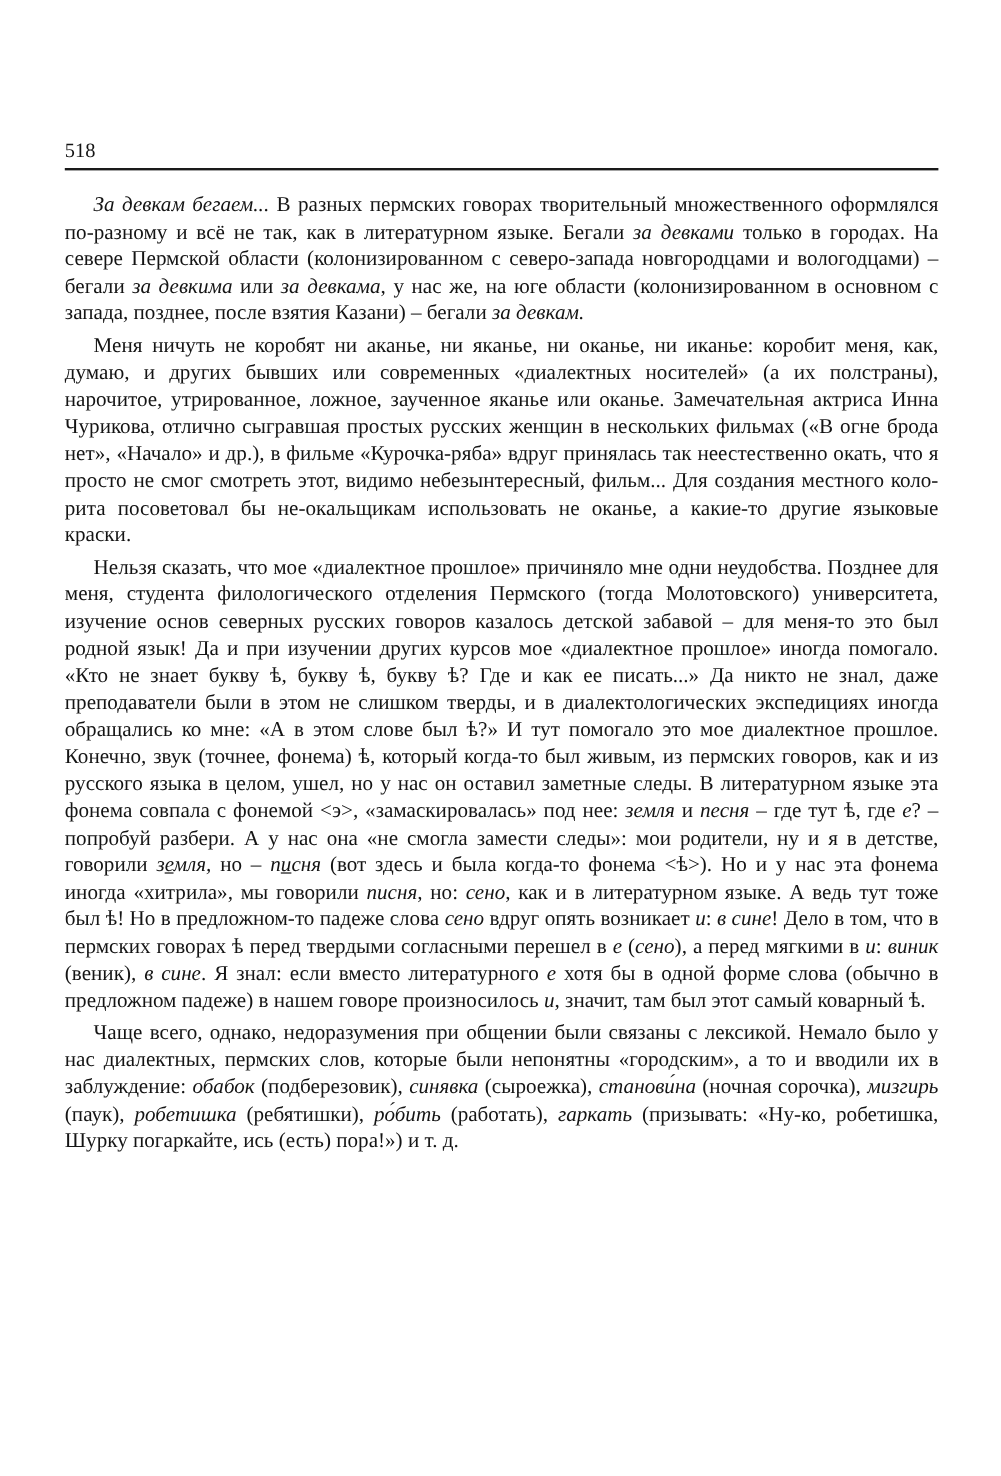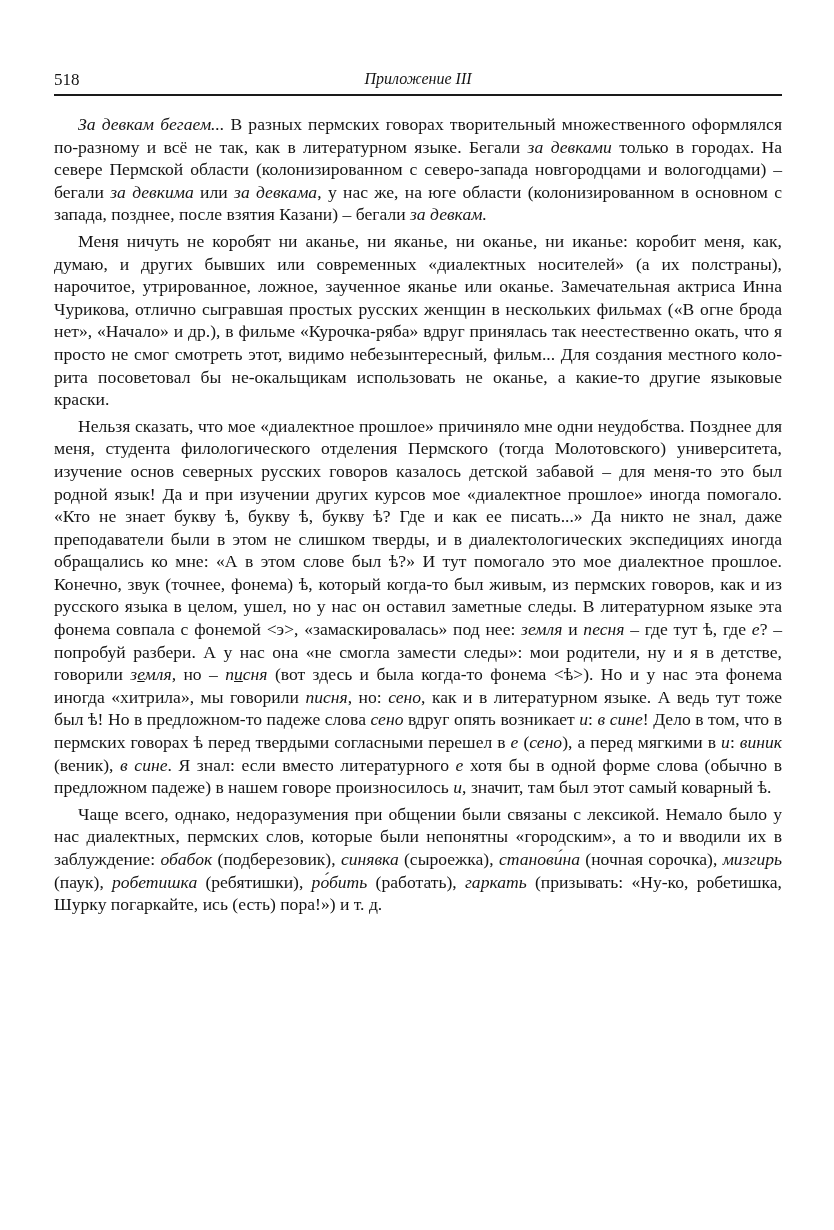--- a/index.html
+++ b/index.html
@@ -1,36 +1,35 @@
 <!DOCTYPE html>
 <html><head>
 <meta charset="utf-8">
 <style>
   html, body { margin: 0; padding: 0; background: #ffffff; }
   body { width: 834px; height: 1230px; position: relative; overflow: hidden;
          font-family: "DejaVu Serif", "Liberation Serif", serif; color: #141414; }
   .page { position: absolute; left: 54px; top: 70px; width: 728px; }
-  .running-head { position: relative; height: 22px; font-size: 16px; }
+  .running-head { position: relative; height: 22px; font-size: 16px; margin-top: 46px; }
   .page-number { position: absolute; left: 0; top: 0; font-family: "Liberation Serif", serif; font-size: 17px; }
   .section-title { position: absolute; left: 0; right: 0; top: 0; text-align: center; font-style: italic;
                    font-family: "Liberation Serif", serif; font-size: 16px; }
   .head-rule { margin-top: 2px; border-top: 2px solid #1a1a1a; height: 0; }
   .body-text { margin-top: 17px; font-family: "Liberation Serif", serif; font-size: 17.6px;
                line-height: 22.6px; text-align: justify; hyphens: manual; }
   .para { margin: 0 0 4px 0; text-indent: 24px; }
   .para i { font-style: italic; }
   .u { text-decoration: underline; }
 </style>
 </head>
 <body>
 
 <div class="page">
   <div class="running-head">
     <span class="page-number">518</span>
-    <span class="section-title">Приложение III</span>
   </div>
   <div class="head-rule"></div>
 
   <div class="body-text">
     <p class="para"><i>За девкам бегаем...</i> В разных пермских говорах творительный множественного оформлялся по-разному и всё не так, как в литературном языке. Бегали <i>за девка­ми</i> только в городах. На севере Пермской области (колонизированном с северо-запада новгородцами и вологодцами) – бегали <i>за девкима</i> или <i>за девкама</i>, у нас же, на юге области (колонизированном в основном с запада, позднее, после взя­тия Казани) – бегали <i>за девкам.</i></p>
     <p class="para">Меня ничуть не коробят ни аканье, ни яканье, ни оканье, ни иканье: коробит меня, как, думаю, и других бывших или современных «диалектных носителей» (а их полстраны), нарочитое, утрированное, ложное, заученное яканье или ока­нье. Замечательная актриса Инна Чурикова, отлично сыгравшая простых русских женщин в нескольких фильмах («В огне брода нет», «Начало» и др.), в фильме «Курочка-ряба» вдруг принялась так неестественно окать, что я просто не смог смотреть этот, видимо небезынтересный, фильм... Для создания местного коло­рита посоветовал бы не-окальщикам использовать не оканье, а какие-то другие языковые краски.</p>
     <p class="para">Нельзя сказать, что мое «диалектное прошлое» причиняло мне одни неудобст­ва. Позднее для меня, студента филологического отделения Пермского (тогда Молотовского) университета, изучение основ северных русских говоров казалось детской забавой – для меня-то это был родной язык! Да и при изучении других курсов мое «диалектное прошлое» иногда помогало. «Кто не знает букву ѣ, букву ѣ, букву ѣ? Где и как ее писать...» Да никто не знал, даже преподаватели были в этом не слишком тверды, и в диалектологических экспедициях иногда обращались ко мне: «А в этом слове был ѣ?» И тут помогало это мое диалектное прошлое. Конеч­но, звук (точнее, фонема) ѣ, который когда-то был живым, из пермских говоров, как и из русского языка в целом, ушел, но у нас он оставил заметные следы. В ли­тературном языке эта фонема совпала с фонемой &lt;э&gt;, «замаскировалась» под нее: <i>земля</i> и <i>песня</i> – где тут ѣ, где <i>е</i>? – попробуй разбери. А у нас она «не смогла замес­ти следы»: мои родители, ну и я в детстве, говорили <i>з</i><i class="u">е</i><i>мля,</i> но – <i>п</i><i class="u">и</i><i>сня</i> (вот здесь и была когда-то фонема &lt;ѣ&gt;). Но и у нас эта фонема иногда «хитрила», мы говорили <i>писня</i>, но: <i>сено</i>, как и в литературном языке. А ведь тут тоже был ѣ! Но в предлож­ном-то падеже слова <i>сено</i> вдруг опять возникает <i>и</i>: <i>в сине</i>! Дело в том, что в перм­ских говорах ѣ перед твердыми согласными перешел в <i>е</i> (<i>сено</i>), а перед мягкими в <i>и</i>: <i>виник</i> (веник), <i>в сине</i>. Я знал: если вместо литературного <i>е</i> хотя бы в одной форме слова (обычно в предложном падеже) в нашем говоре произносилось <i>и</i>, значит, там был этот самый коварный ѣ.</p>
     <p class="para">Чаще всего, однако, недоразумения при общении были связаны с лексикой. Немало было у нас диалектных, пермских слов, которые были непонятны «городским», а то и вводили их в заблуждение: <i>обабок</i> (подберезовик), <i>синявка</i> (сыроежка), <i>станови́на</i> (ночная сорочка), <i>мизгирь</i> (паук), <i>робетишка</i> (ре­бятишки), <i>ро́бить</i> (работать), <i>гаркать</i> (призывать: «Ну-ко, робетишка, Шурку по­гаркайте, ись (есть) пора!») и т. д.</p>
   </div>
 </div>

